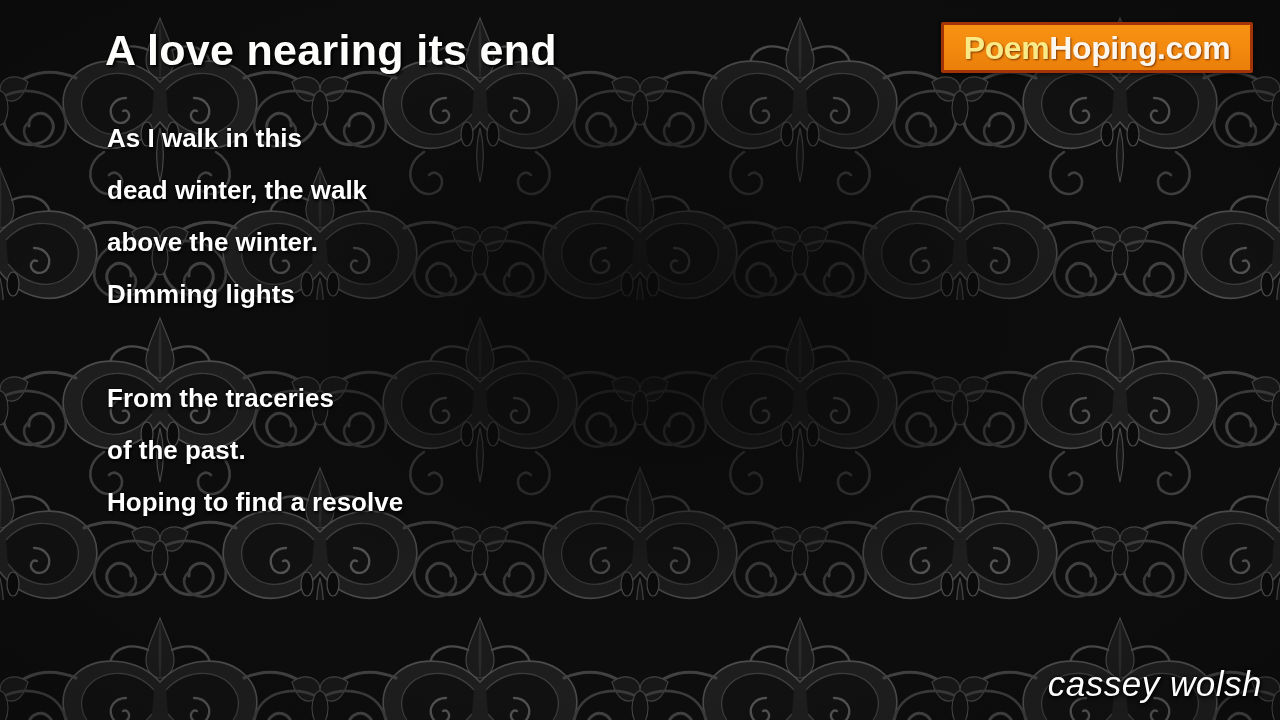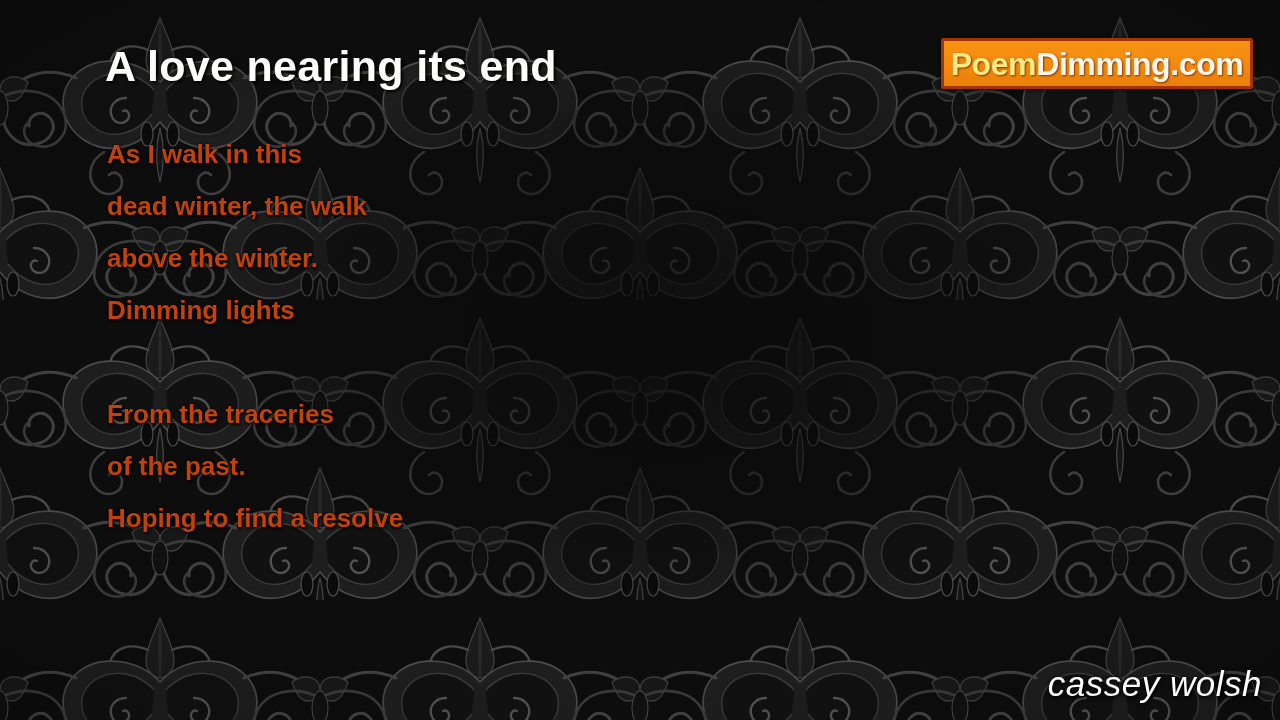--- a/index.html
+++ b/index.html
@@ -39,42 +39,41 @@
       radial-gradient(ellipse 46% 52% at 52% 46%, rgba(10,10,10,0.78) 0%, rgba(10,10,10,0.45) 45%, rgba(0,0,0,0) 78%),
       radial-gradient(ellipse 120% 120% at 50% 50%, rgba(0,0,0,0) 38%, rgba(0,0,0,0.35) 82%, rgba(0,0,0,0.6) 100%);
     pointer-events: none;
   }
 
   
   #content {
     position: absolute;
     inset: 0;
     z-index: 5;
-    margin-top: 16px;
   }
 
   #poem-title {
     position: absolute;
     left: 105px;
     top: 26px;
     font-size: 43px;
     font-weight: bold;
     color: #fdfdfb;
     letter-spacing: 0.3px;
     white-space: nowrap;
     text-shadow: 2px 2px 3px rgba(0,0,0,0.92), 0 0 2px rgba(0,0,0,0.8);
   }
 
   #poem-body {
     position: absolute;
     left: 107px;
     top: 112px;
     font-size: 26px;
     font-weight: bold;
-    color: #c2410c;
+    color: #ffffff;
     line-height: 52px;
     text-shadow: 1px 2px 3px rgba(0,0,0,0.95), 0 0 2px rgba(0,0,0,0.85);
   }
   .poem-line {
     height: 52px;
     white-space: pre;
   }
   .poem-line.blank {
     height: 52px;
   }
@@ -195,17 +194,17 @@
       <div class="poem-line">Dimming lights</div>
       <div class="poem-line blank"></div>
       <div class="poem-line">From the traceries</div>
       <div class="poem-line">of the past.</div>
       <div class="poem-line">Hoping to find a resolve</div>
     </div>
 
     <div id="author-name">cassey wolsh</div>
 
     <div id="site-logo">
-      <span class="logo-text"><span class="logo-poem">Poem</span><span class="logo-hunter">Dimming.com</span></span>
+      <span class="logo-text"><span class="logo-poem">Poem</span><span class="logo-hunter">Hoping.com</span></span>
     </div>
 
   </div>
 </div>
 
 </body></html>

